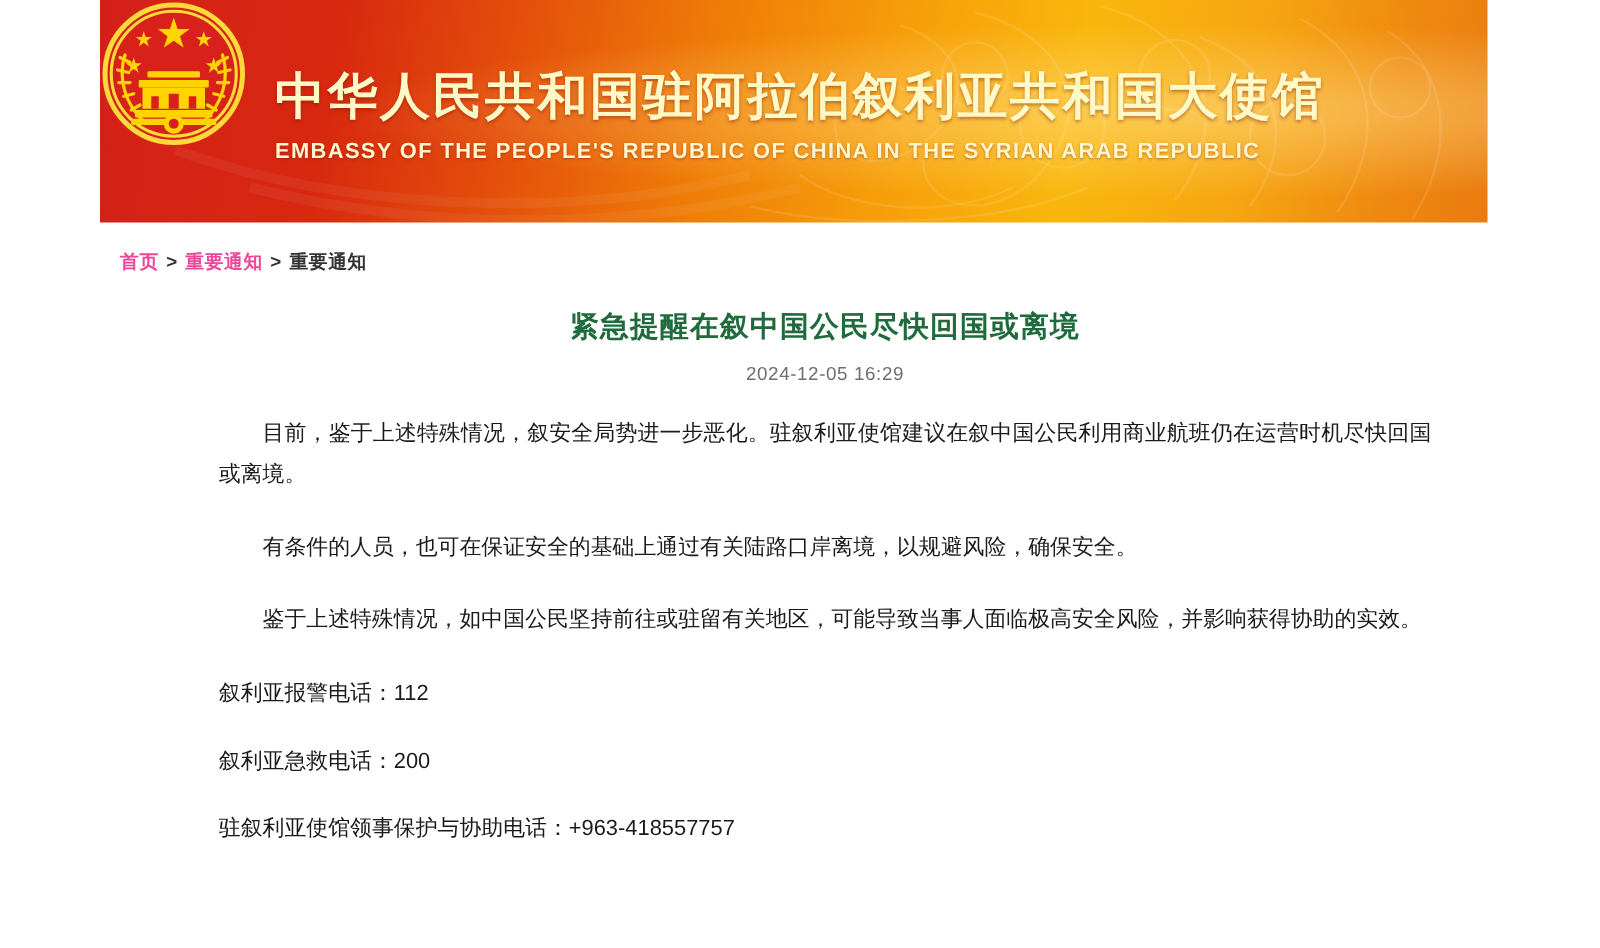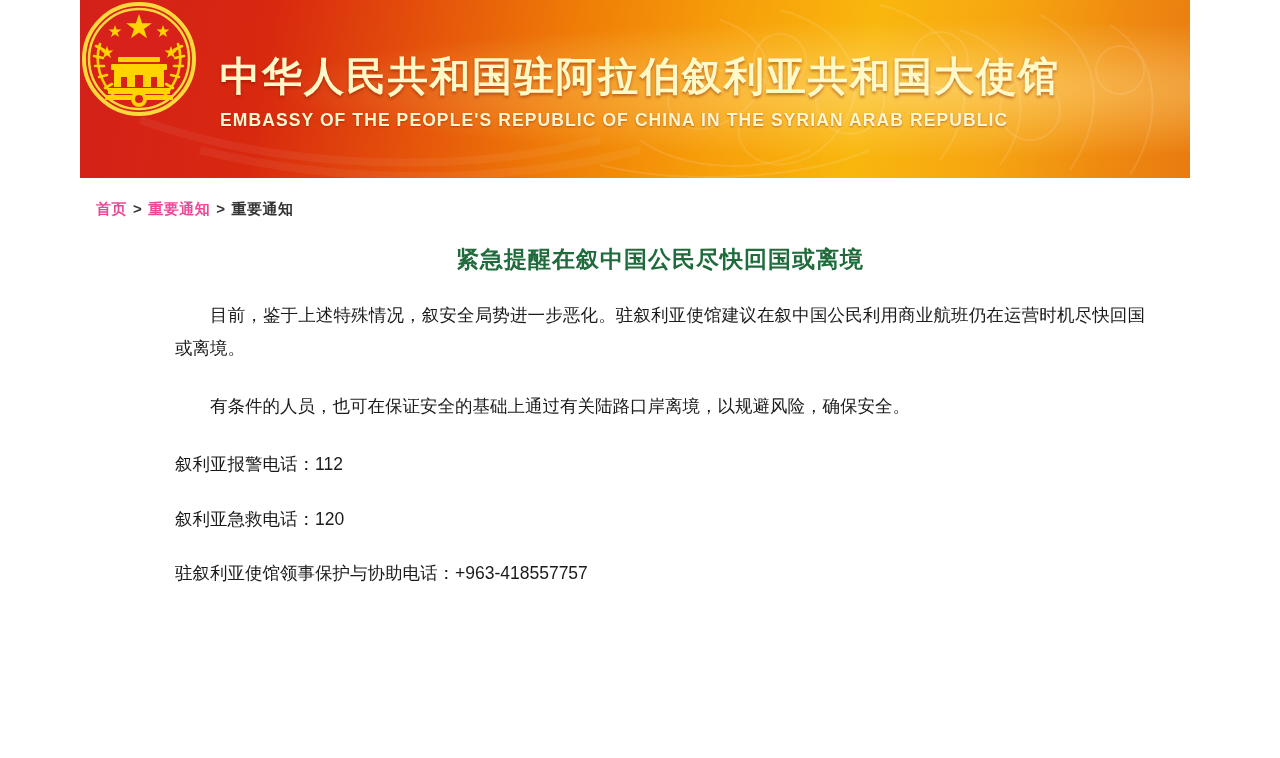--- a/index.html
+++ b/index.html
@@ -105,21 +105,21 @@
     position: absolute;
     left: 175px;
     top: 245px;
     width: 970px;
   }
   .article-title {
     text-align: center;
     font-size: 23px;
     font-weight: bold;
     color: #1f6b3b;
-    font-family: Liberation Mono, monospace;
+    font-family: Liberation Sans, sans-serif;
     letter-spacing: 1px;
     margin: 0;
     line-height: 1.4;
   }
   .article-date {
     text-align: center;
     font-size: 15px;
     color: #6f6f6f;
     margin-top: 14px;
     letter-spacing: 0.5px;
@@ -222,23 +222,25 @@
       </div>
     </div>
   </div>
 
   <div class="breadcrumb">
     <a href="#">首页</a><span class="sep">&gt;</span><a href="#">重要通知</a><span class="sep">&gt;</span><span class="current">重要通知</span>
   </div>
 
   <div class="article">
     <h1 class="article-title">紧急提醒在叙中国公民尽快回国或离境</h1>
+    <div class="article-date">2024-12-05 16:29</div>
 
     <div class="article-body">
       <p class="indent">目前，鉴于上述特殊情况，叙安全局势进一步恶化。驻叙利亚使馆建议在叙中国公民利用商业航班仍在运营时机尽快回国或离境。</p>
       <p class="indent">有条件的人员，也可在保证安全的基础上通过有关陆路口岸离境，以规避风险，确保安全。</p>
+      <p class="indent">鉴于上述特殊情况，如中国公民坚持前往或驻留有关地区，可能导致当事人面临极高安全风险，并影响获得协助的实效。</p>
       <p class="contact">叙利亚报警电话：112</p>
-      <p class="contact">叙利亚急救电话：120</p>
+      <p class="contact">叙利亚急救电话：200</p>
       <p class="contact">驻叙利亚使馆领事保护与协助电话：+963-418557757</p>
     </div>
   </div>
 
 </div>
 
 </body></html>

